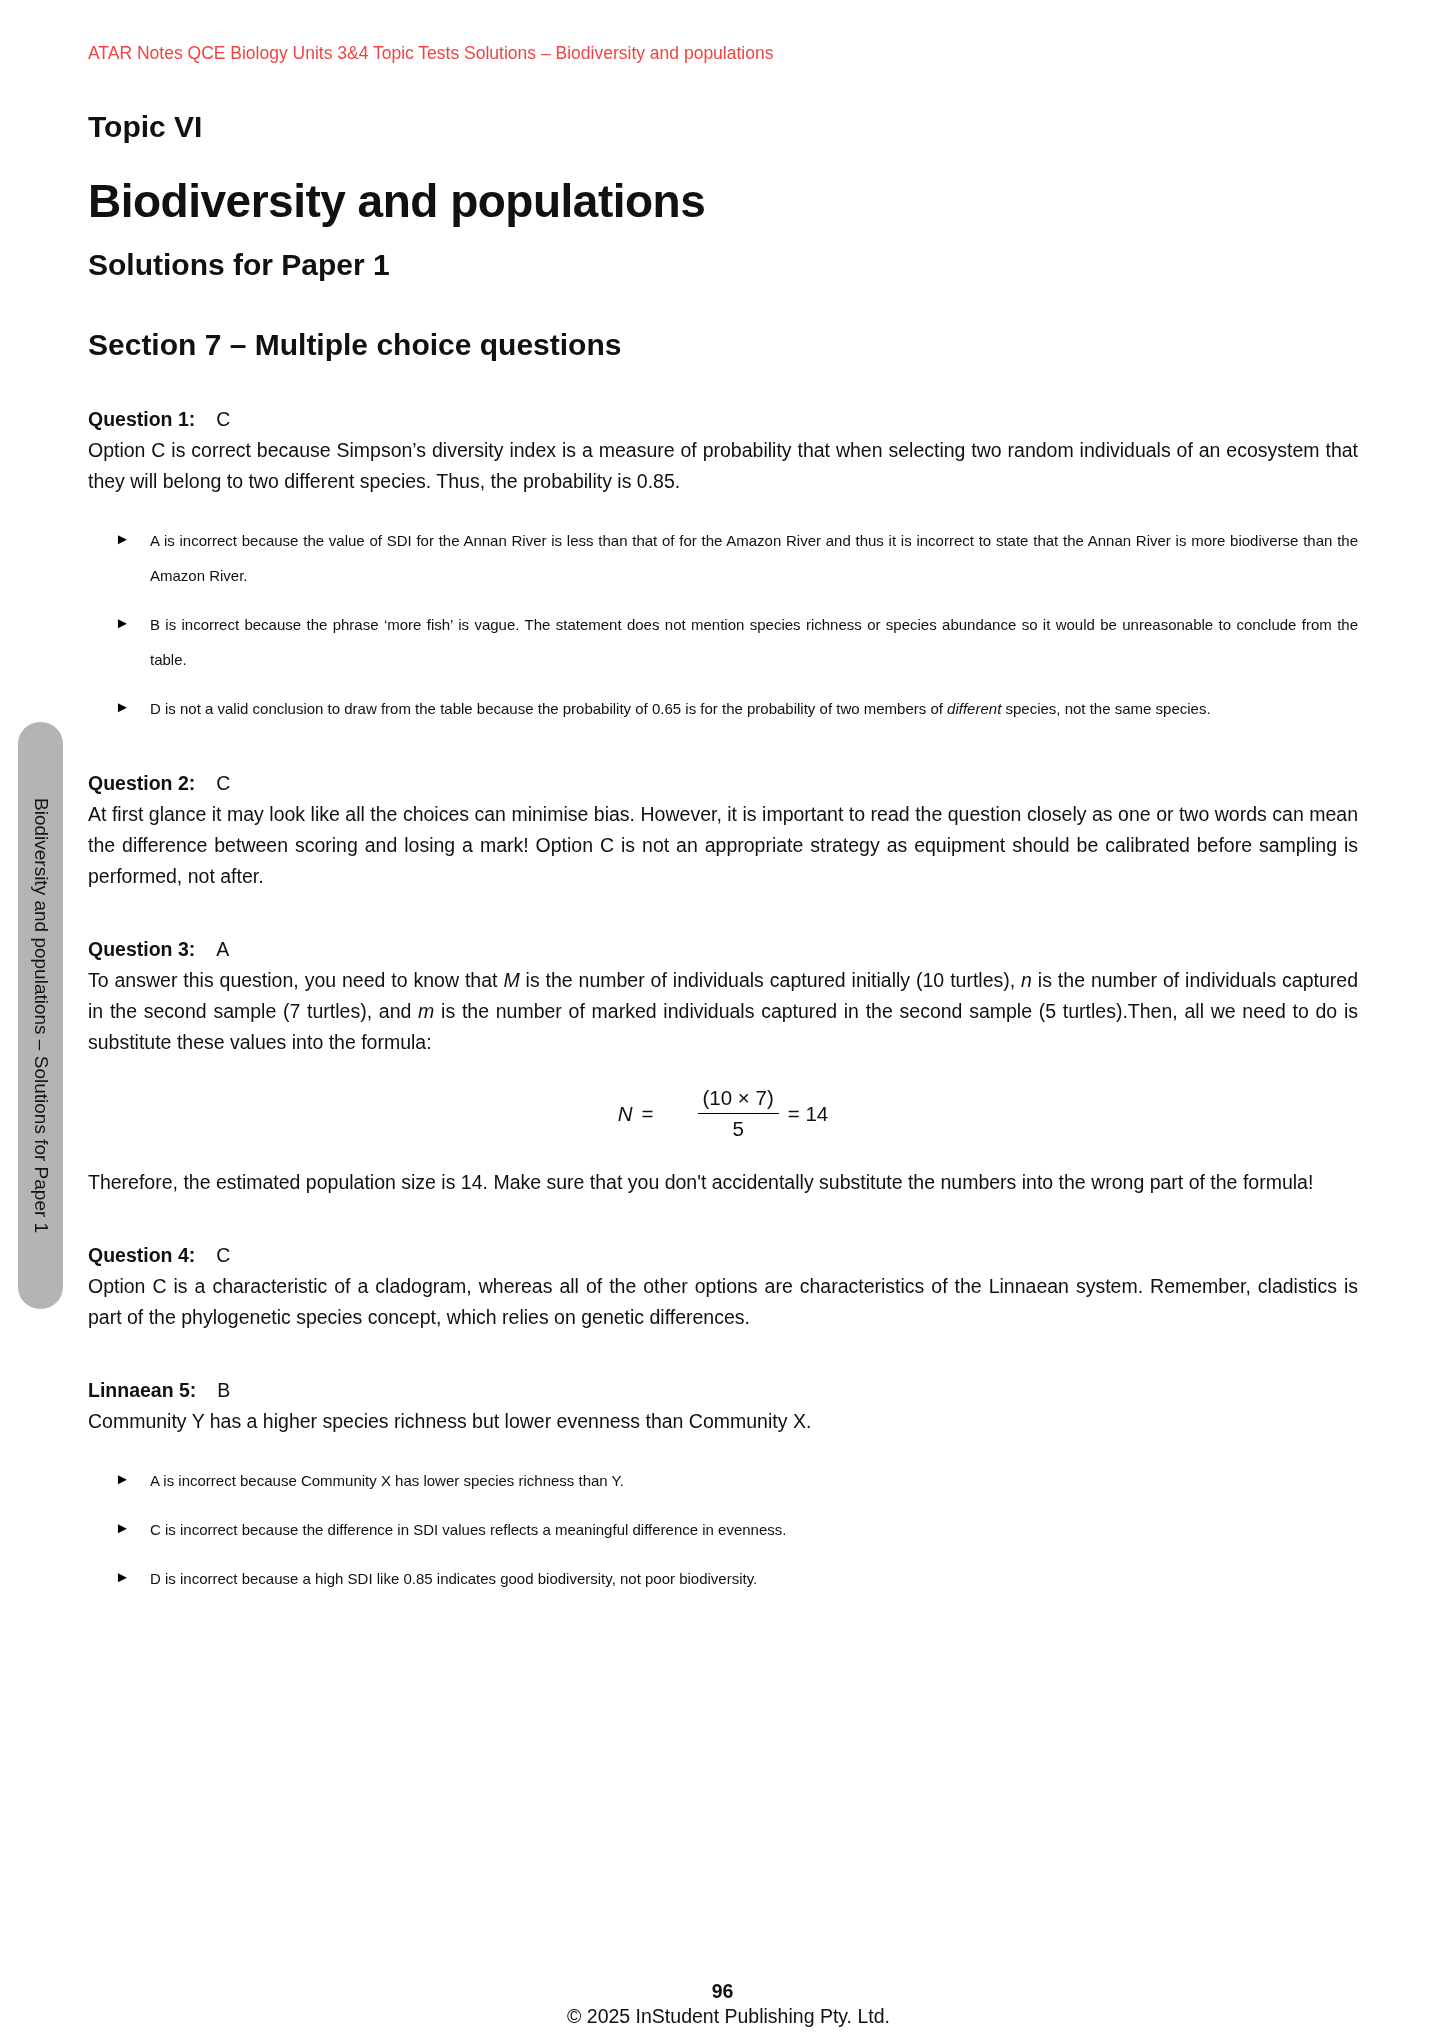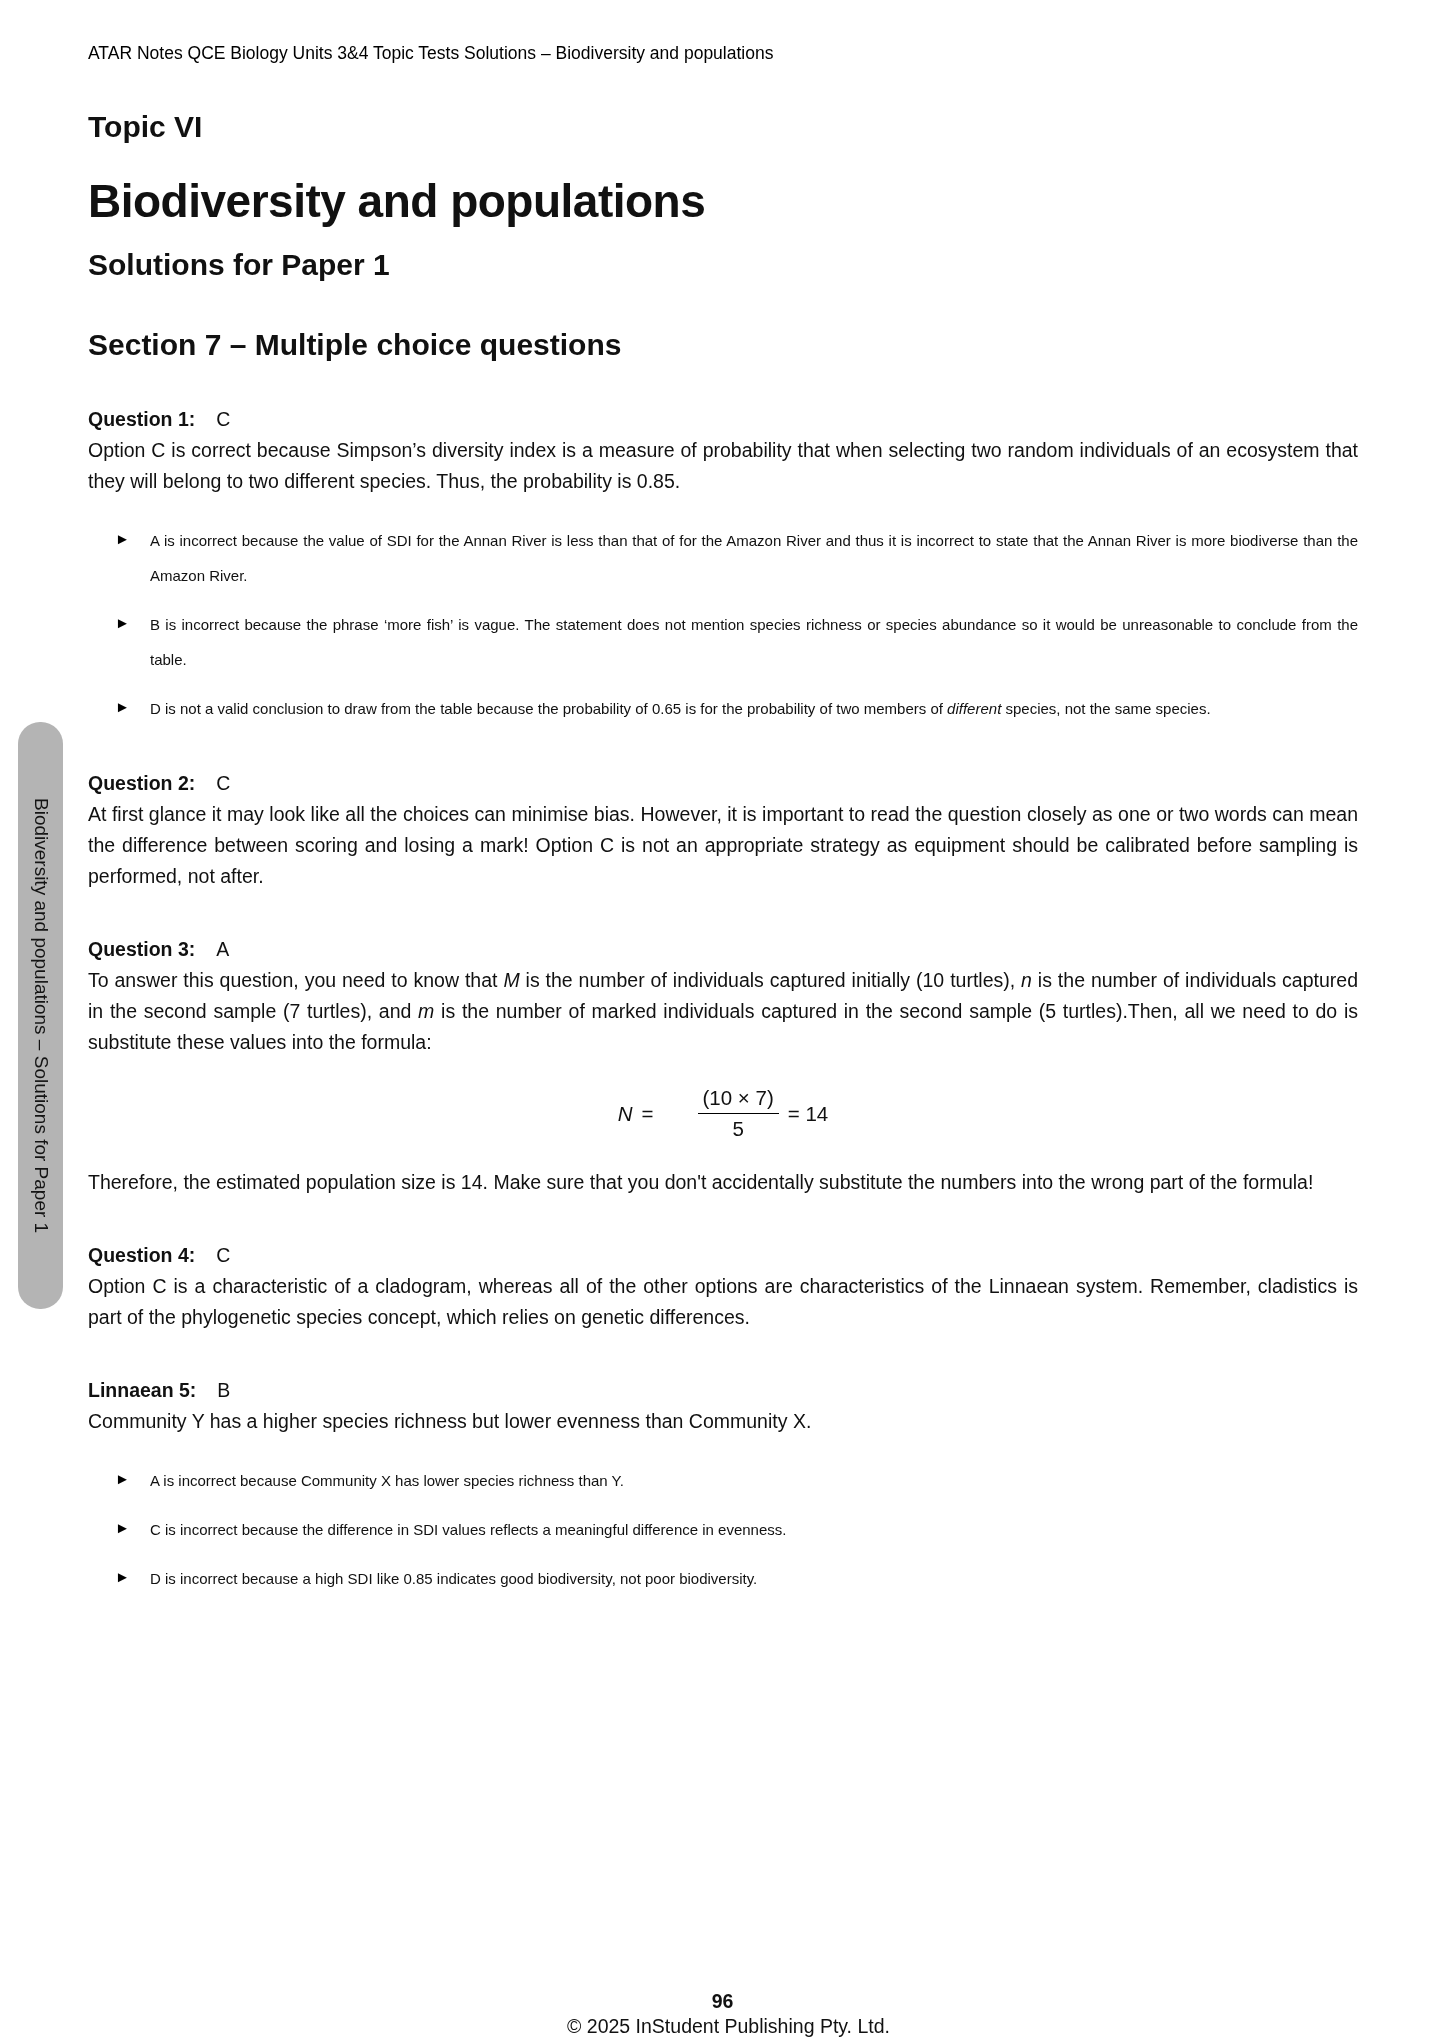--- a/index.html
+++ b/index.html
@@ -9,21 +9,21 @@
     position:relative; overflow:hidden;
     font-family:"Liberation Sans", sans-serif;
     color:#111111;
   }
   .content {
     position:absolute; left:88px; top:0; width:1270px;
   }
   .doc-header {
     padding-top:42px;
     font-size:17.5px; line-height:22px;
-    color:#000000;
+    color:#ef4444;
   }
   .topic-label {
     margin-top:46px;
     font-size:30px; font-weight:bold;
   }
   .page-title {
     margin-top:30px;
     font-size:46px; font-weight:bold;
     letter-spacing:-0.5px;
   }
@@ -85,21 +85,21 @@
     display:flex; align-items:center; justify-content:center;
   }
   .sidebar-tab .v-text {
     writing-mode:vertical-rl;
     white-space:nowrap;
     font-size:19px;
     color:#141414;
   }
   .doc-footer {
     position:absolute;
-    left:0; bottom:4px;
+    left:0; bottom:14px;
     width:1445px;
     text-align:center;
     line-height:25px;
   }
   .page-number { font-size:19.5px; font-weight:bold; }
   .copyright { font-size:19.5px;margin-left:12px; }
 </style>
 </head>
 <body>
 

